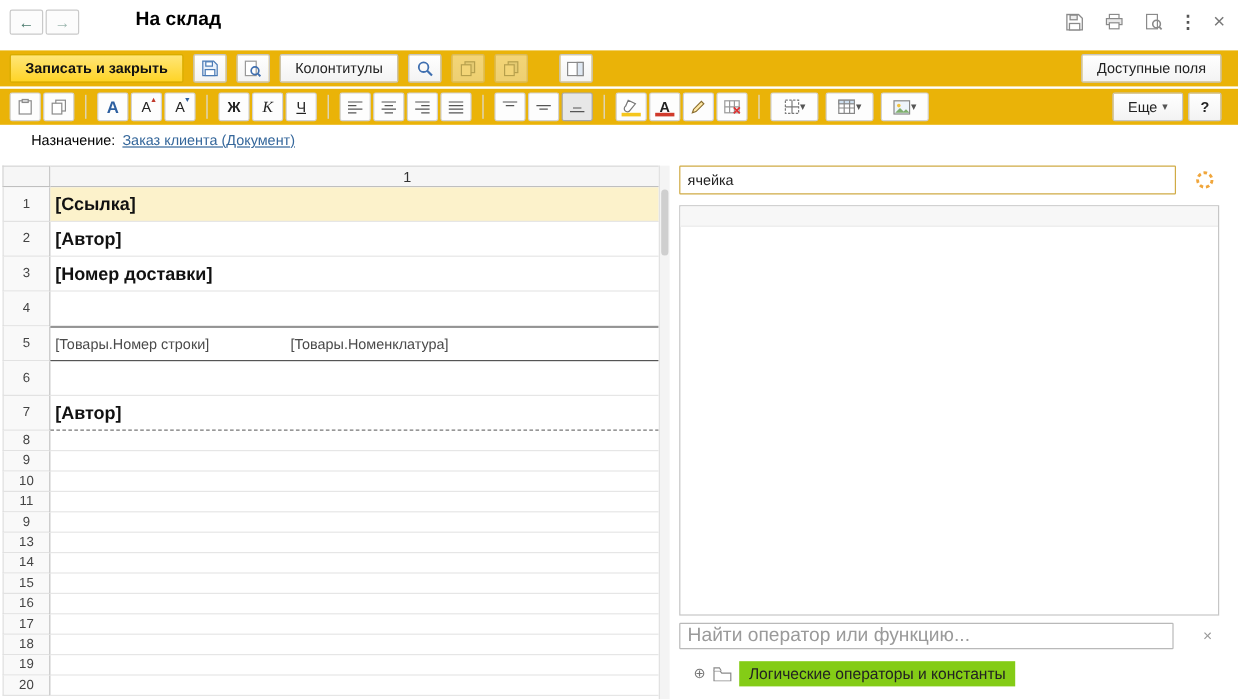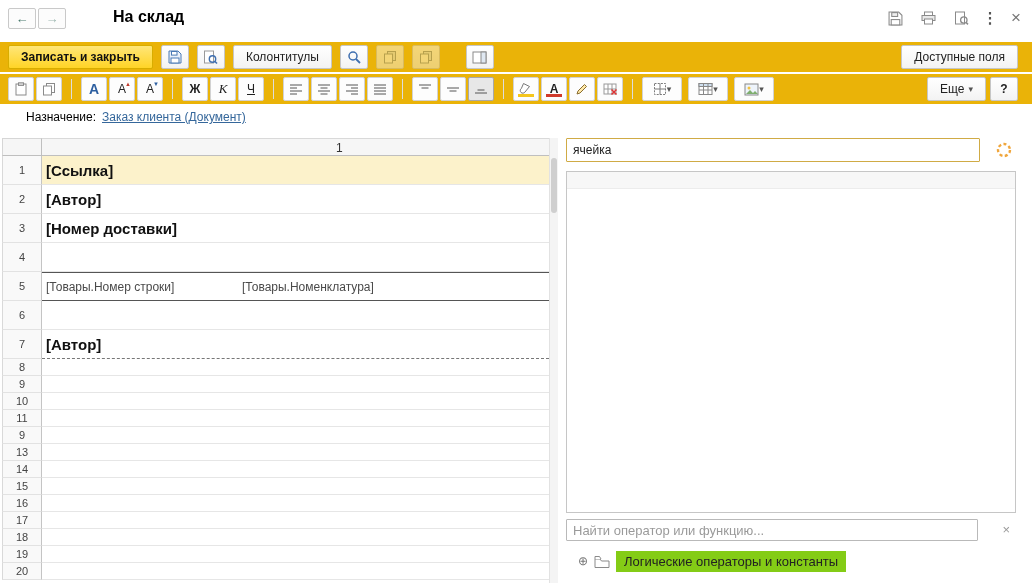--- a/index.html
+++ b/index.html
@@ -78,21 +78,21 @@
 
   
   .fields { position:absolute; left:566px; top:138px; width:450px; bottom:0; }
   .cellsearch { position:absolute; left:0; top:0; width:414px; height:24px; border:1px solid #d0ab45;
                 border-radius:1px; padding:0 6px; font-size:12px; font-family:inherit; color:#222; outline:none; }
   .refresh { position:absolute; right:4px; top:4px; width:16px; height:16px; cursor:pointer; }
   .listbox { position:absolute; left:0; right:0; top:33px; height:342px; border:1px solid #c6c6c6; background:#fff; }
   .listhead { height:17px; background:#f7f7f7; border-bottom:1px solid #ececec; }
   .oprow { position:absolute; left:0; right:0; top:381px; height:24px; }
   .opsearch { position:absolute; left:0; top:0; width:412px; height:22px; border:1px solid #b9b9b9;
-              border-radius:1px; padding:0 6px; font-size:13px; font-family:inherit; color:#222; outline:none; }
+              border-radius:1px; padding:0 6px; font-size:16px; font-family:inherit; color:#222; outline:none; }
   .opsearch::placeholder { color:#9a9a9a; }
   .clearx { position:absolute; right:6px; top:3px; color:#999; font-size:13px; cursor:pointer; }
   .treerow { position:absolute; left:0; right:0; top:410px; height:26px; display:flex; align-items:center; gap:6px; padding-left:12px; }
   .expander { color:#777; font-size:12px; cursor:pointer; }
   .treelabel { background:#84cc16; padding:3px 8px; font-size:13px; color:#222; cursor:default; }
 </style>
 </head>
 <body>
 
 <div class="app">

